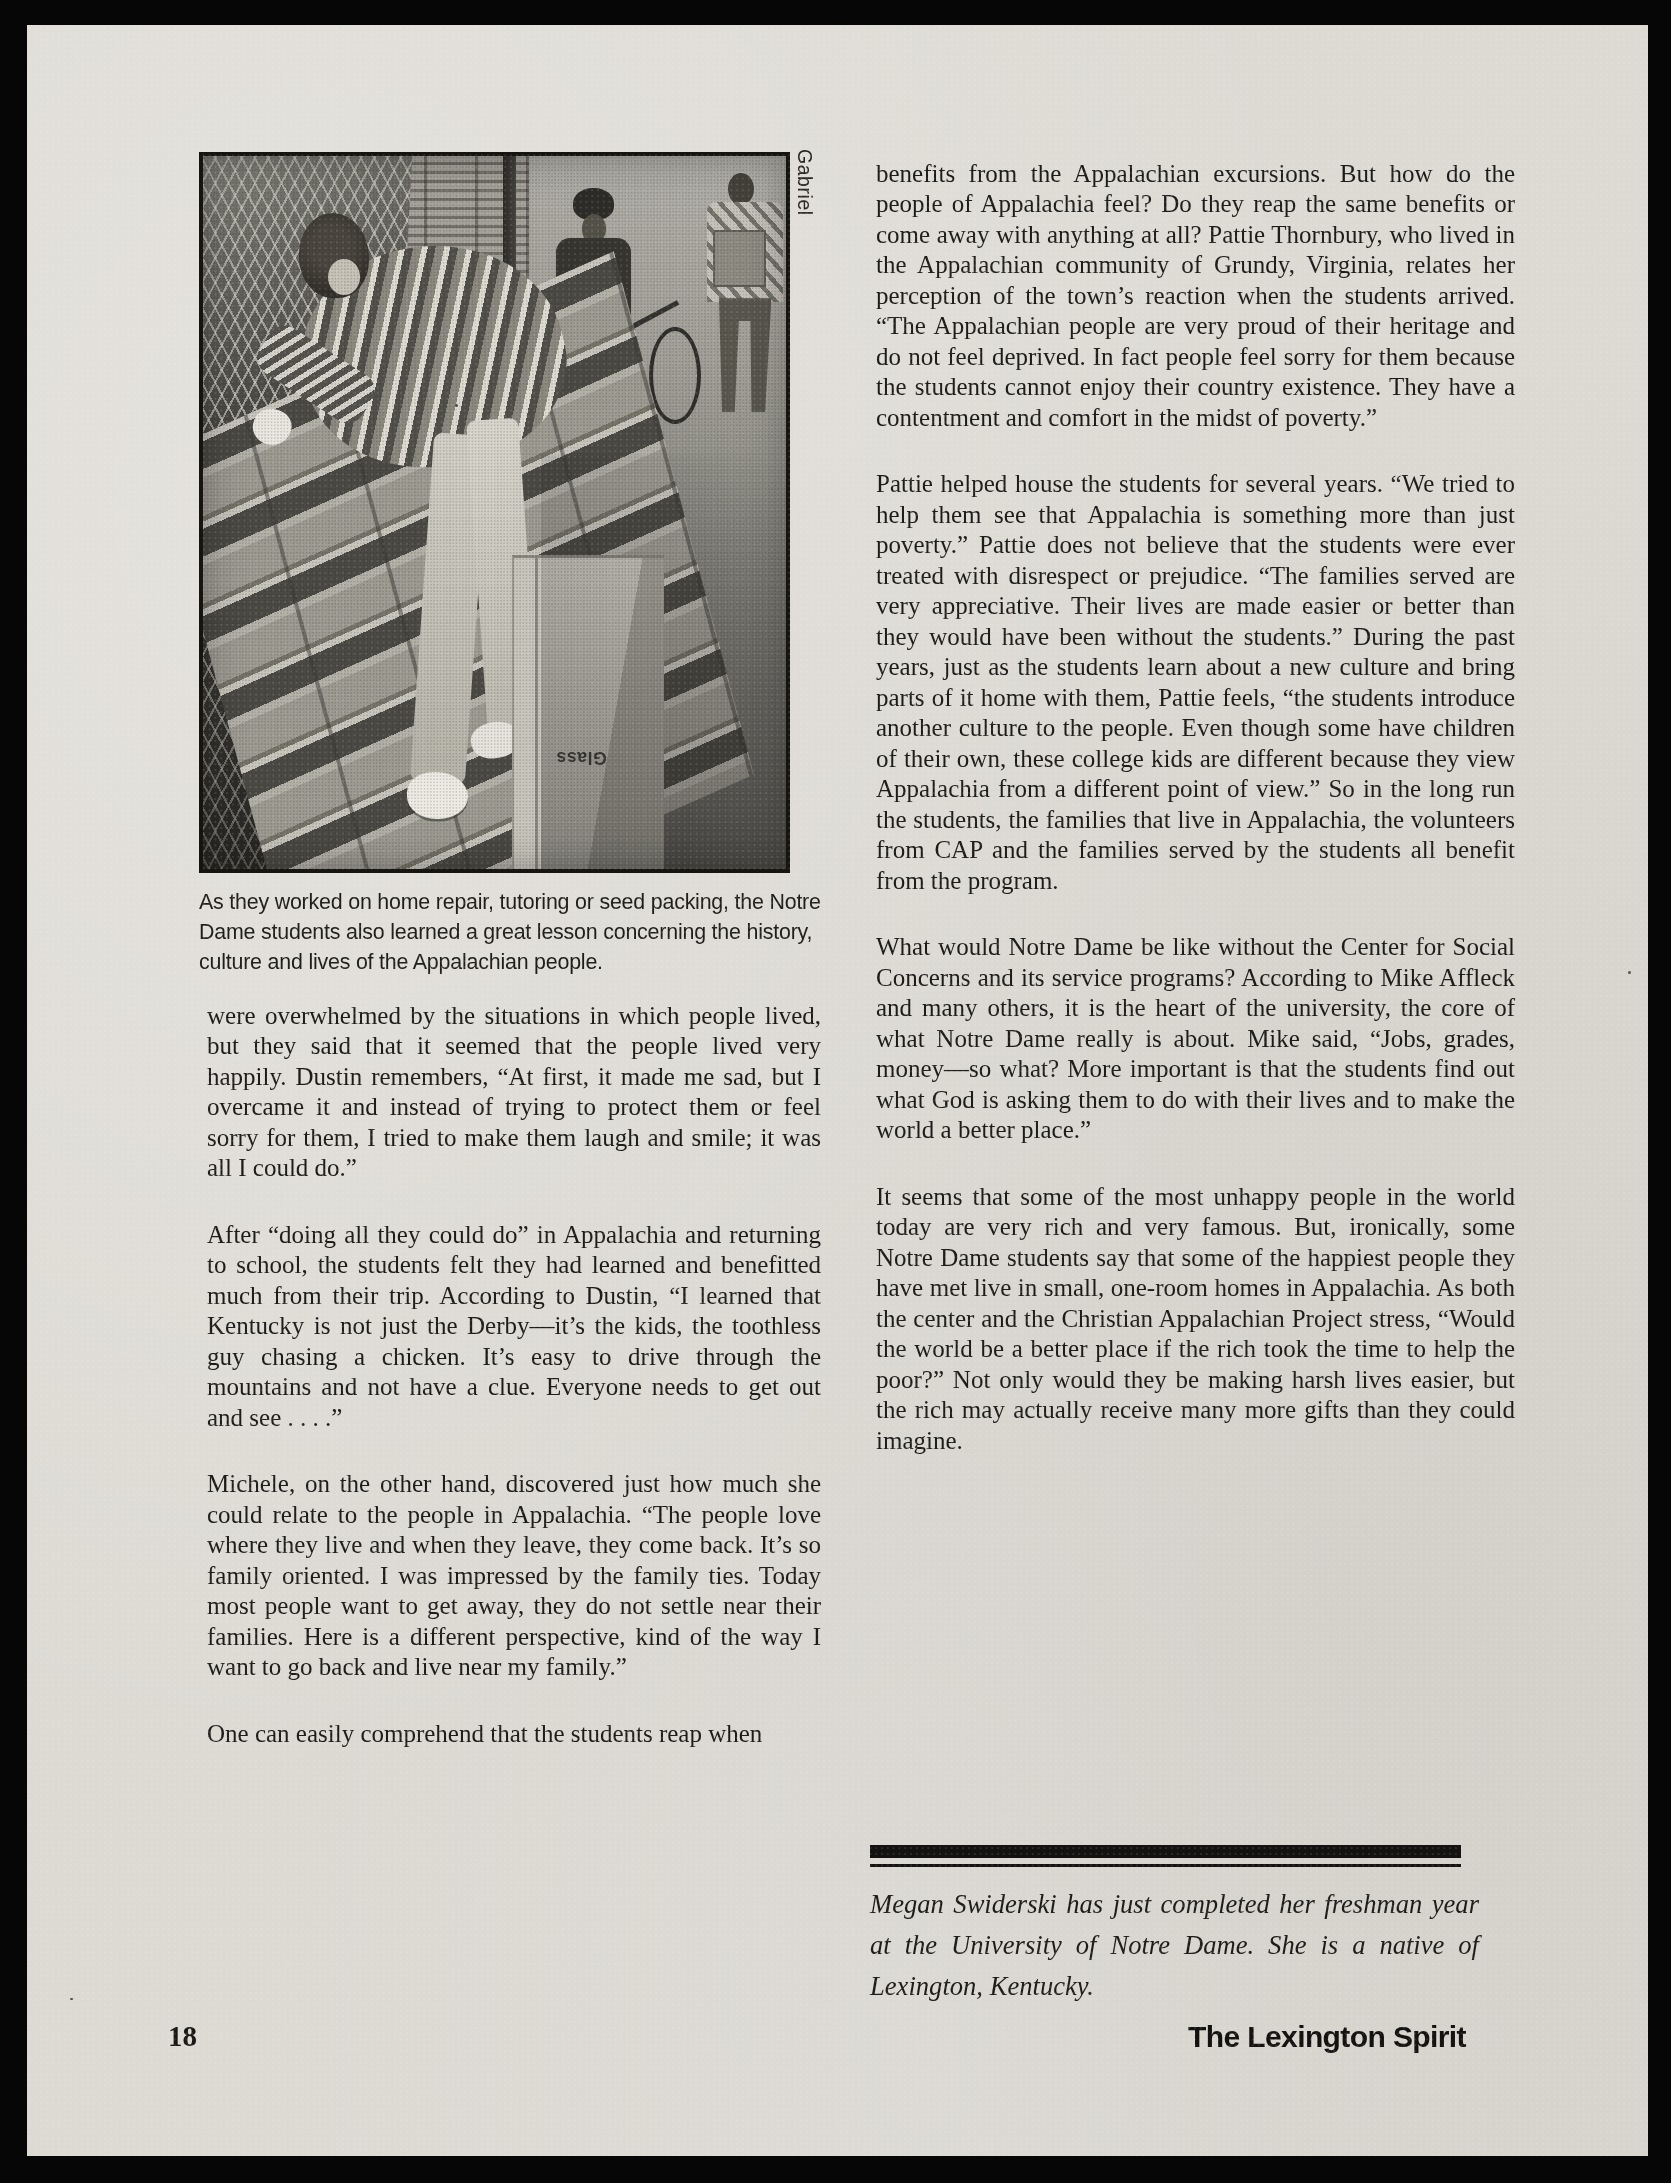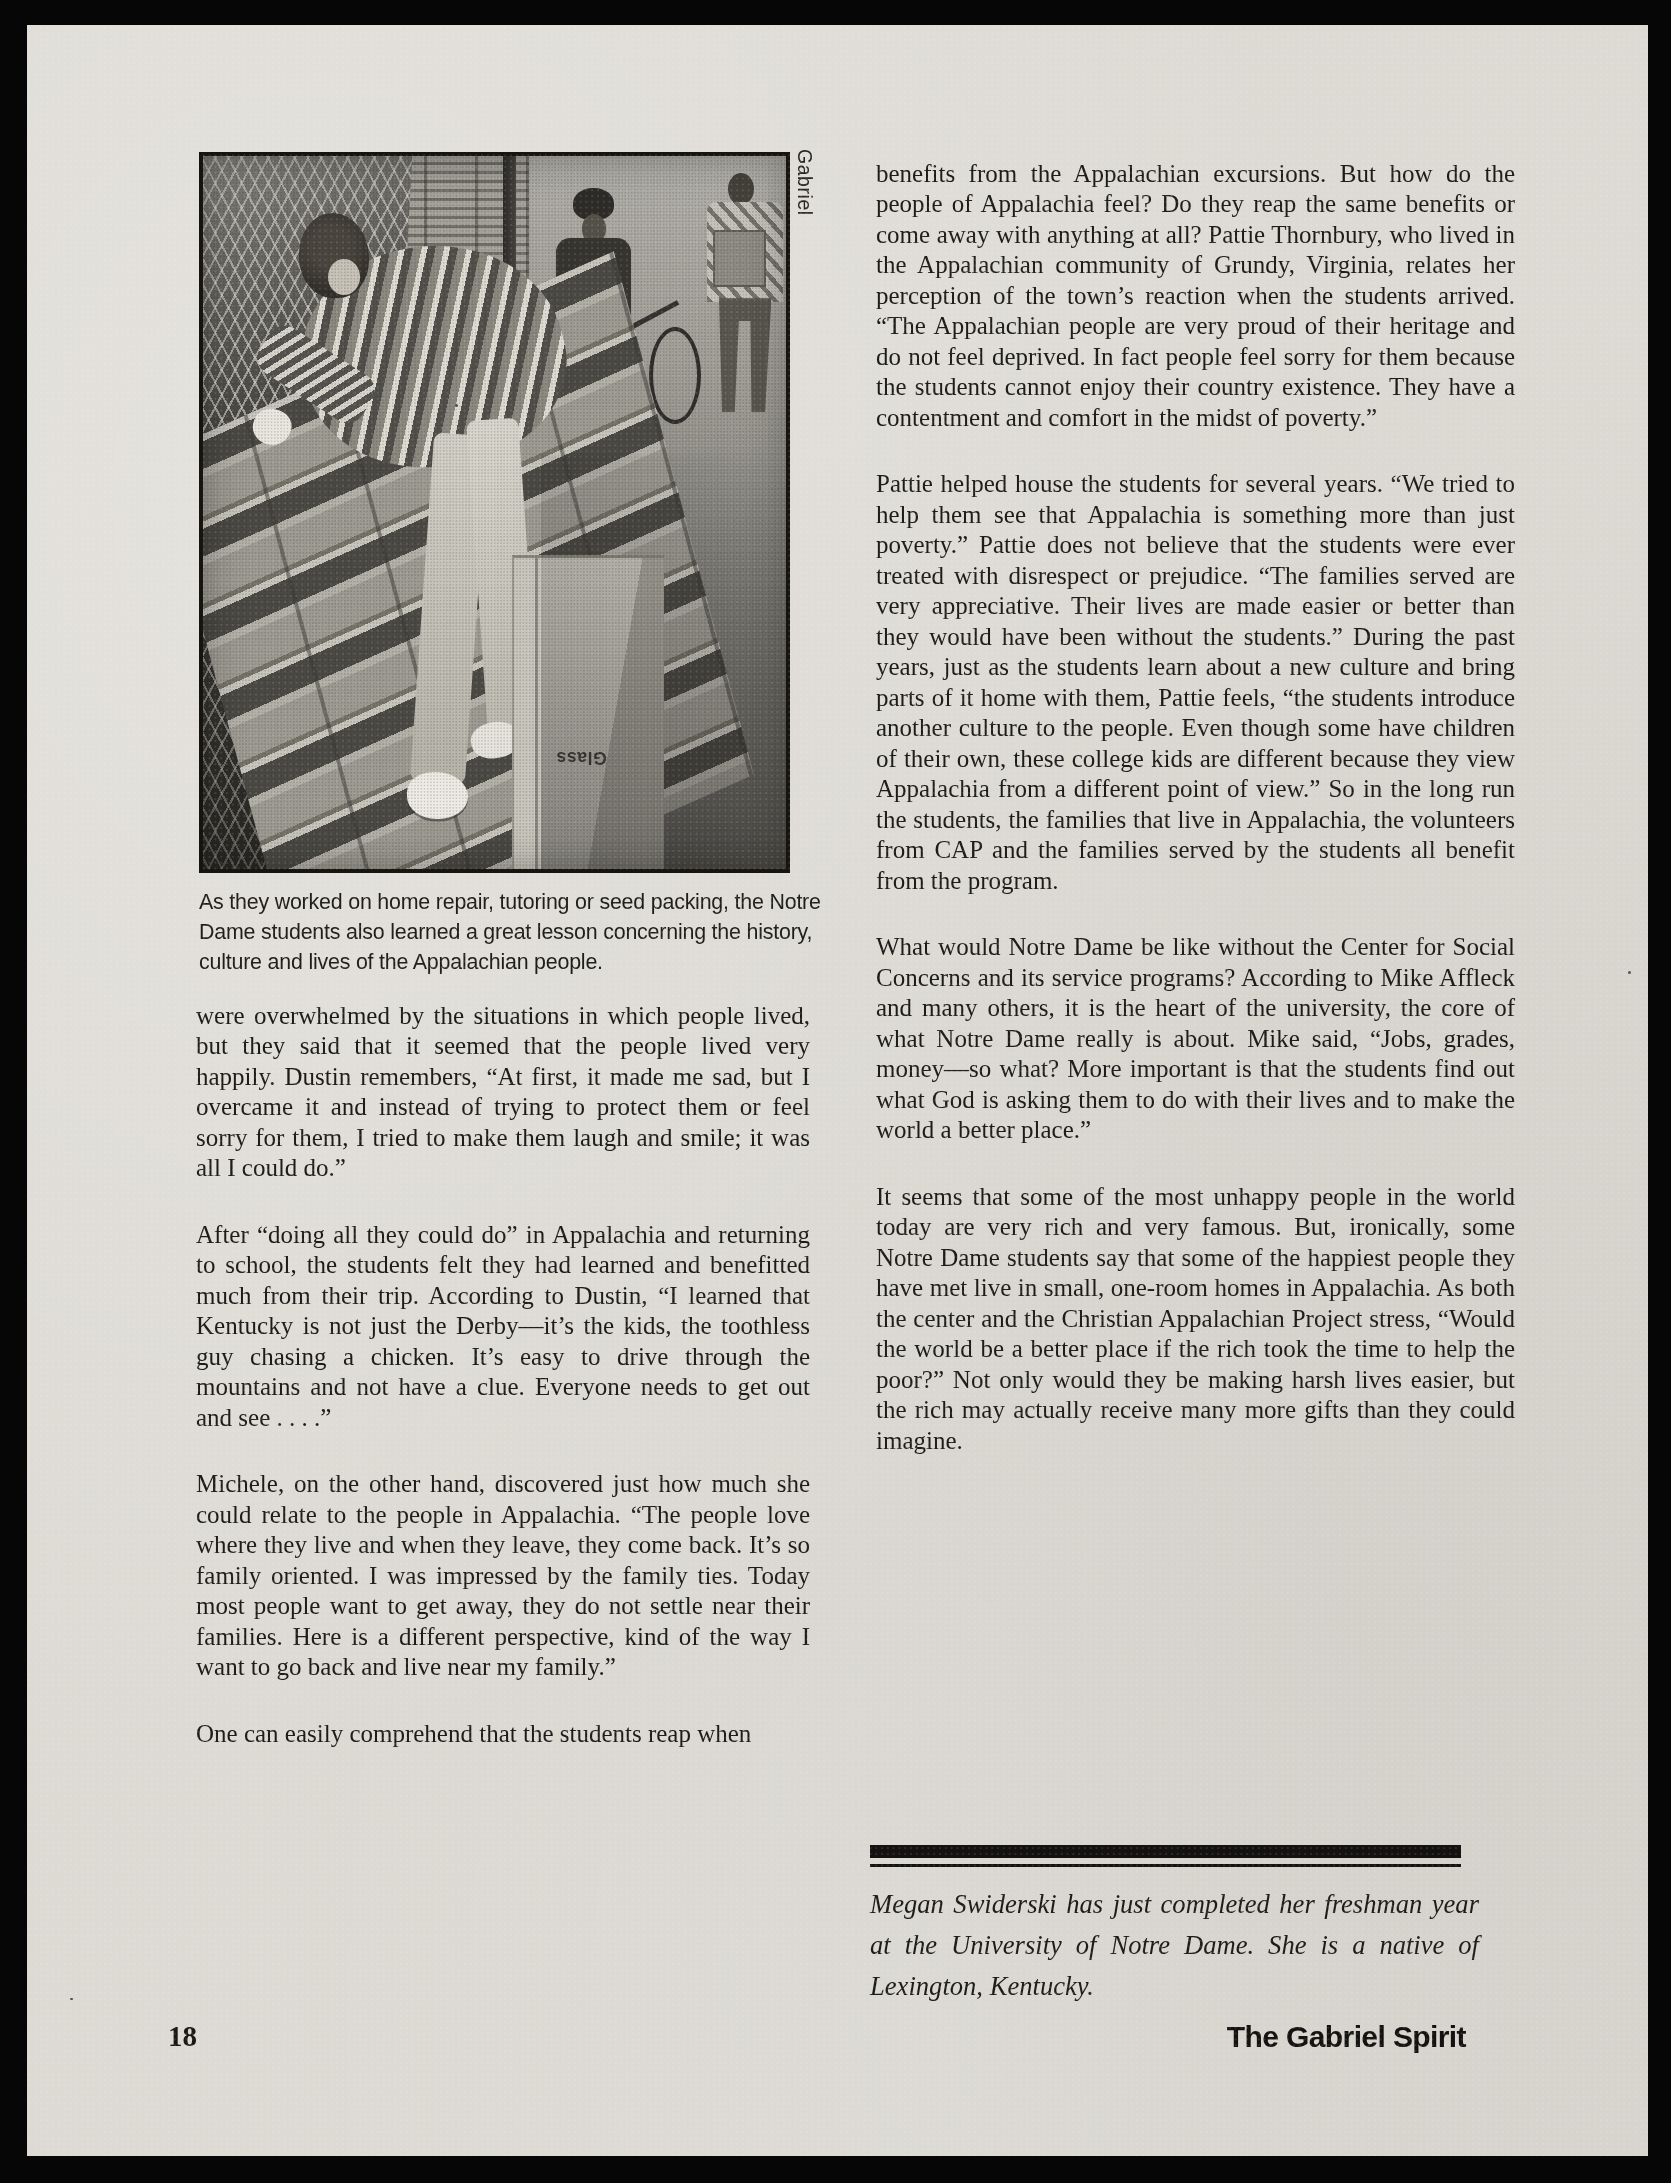--- a/index.html
+++ b/index.html
@@ -100,21 +100,21 @@
         font-family:"Liberation Sans",sans-serif;font-size:19.4px;color:#262520;letter-spacing:0.6px;}
 
   
   #caption{position:absolute;left:172px;top:862px;width:623px;
         font-family:Liberation Sans, sans-serif;font-size:21.4px;line-height:30px;
         color:#1f1e1b;letter-spacing:-0.2px;}
 
   
   .col{position:absolute;font-size:25px;line-height:30.5px;color:#1d1c19;text-align:justify;}
   .col p{margin:12px 0 36px 0;}
-  #col-left{left:169px;top:964px;width:614px;}
+  #col-left{left:180px;top:964px;width:614px;}
   #col-right{left:849px;top:122px;width:639px;}
 
   
   #bio-rule{position:absolute;left:843px;top:1820px;width:591px;}
   #bio-rule .thick{height:13.6px;background:#131210;}
   #bio-rule .thin{height:3.2px;background:#131210;margin-top:5.8px;}
   #bio{position:absolute;left:843px;top:1859px;width:609px;
        font-style:italic;font-size:26.6px;line-height:41px;color:#1d1c19;text-align:justify;}
 
   
@@ -184,21 +184,21 @@
       <p>It seems that some of the most unhappy people in the world today are very rich and very famous. But, ironically, some Notre Dame students say that some of the happiest people they have met live in small, one-room homes in Appalachia. As both the center and the Christian Appalachian Project stress, “Would the world be a better place if the rich took the time to help the poor?” Not only would they be making harsh lives easier, but the rich may actually receive many more gifts than they could imagine.</p>
     </div>
 
     <div id="bio-rule">
       <div class="thick"></div>
       <div class="thin"></div>
     </div>
     <div id="bio">Megan Swiderski has just completed her freshman year at the University of Notre Dame. She is  a native of Lexington, Kentucky.</div>
 
     <div id="page-number">18</div>
-    <div id="brand">The Gabriel Spirit</div>
+    <div id="brand">The Lexington Spirit</div>
 
     <div class="speck" style="left:428px;top:379px;width:3.2px;height:3.2px;"></div>
     <div class="speck" style="left:739px;top:292px;width:2.6px;height:2.6px;"></div>
     <div class="speck" style="left:1601px;top:946px;width:3.2px;height:3.2px;"></div>
     <div class="speck" style="left:43px;top:1973px;width:2.6px;height:2.6px;"></div>
   </div>
 </div>
 
 
 </body></html>

